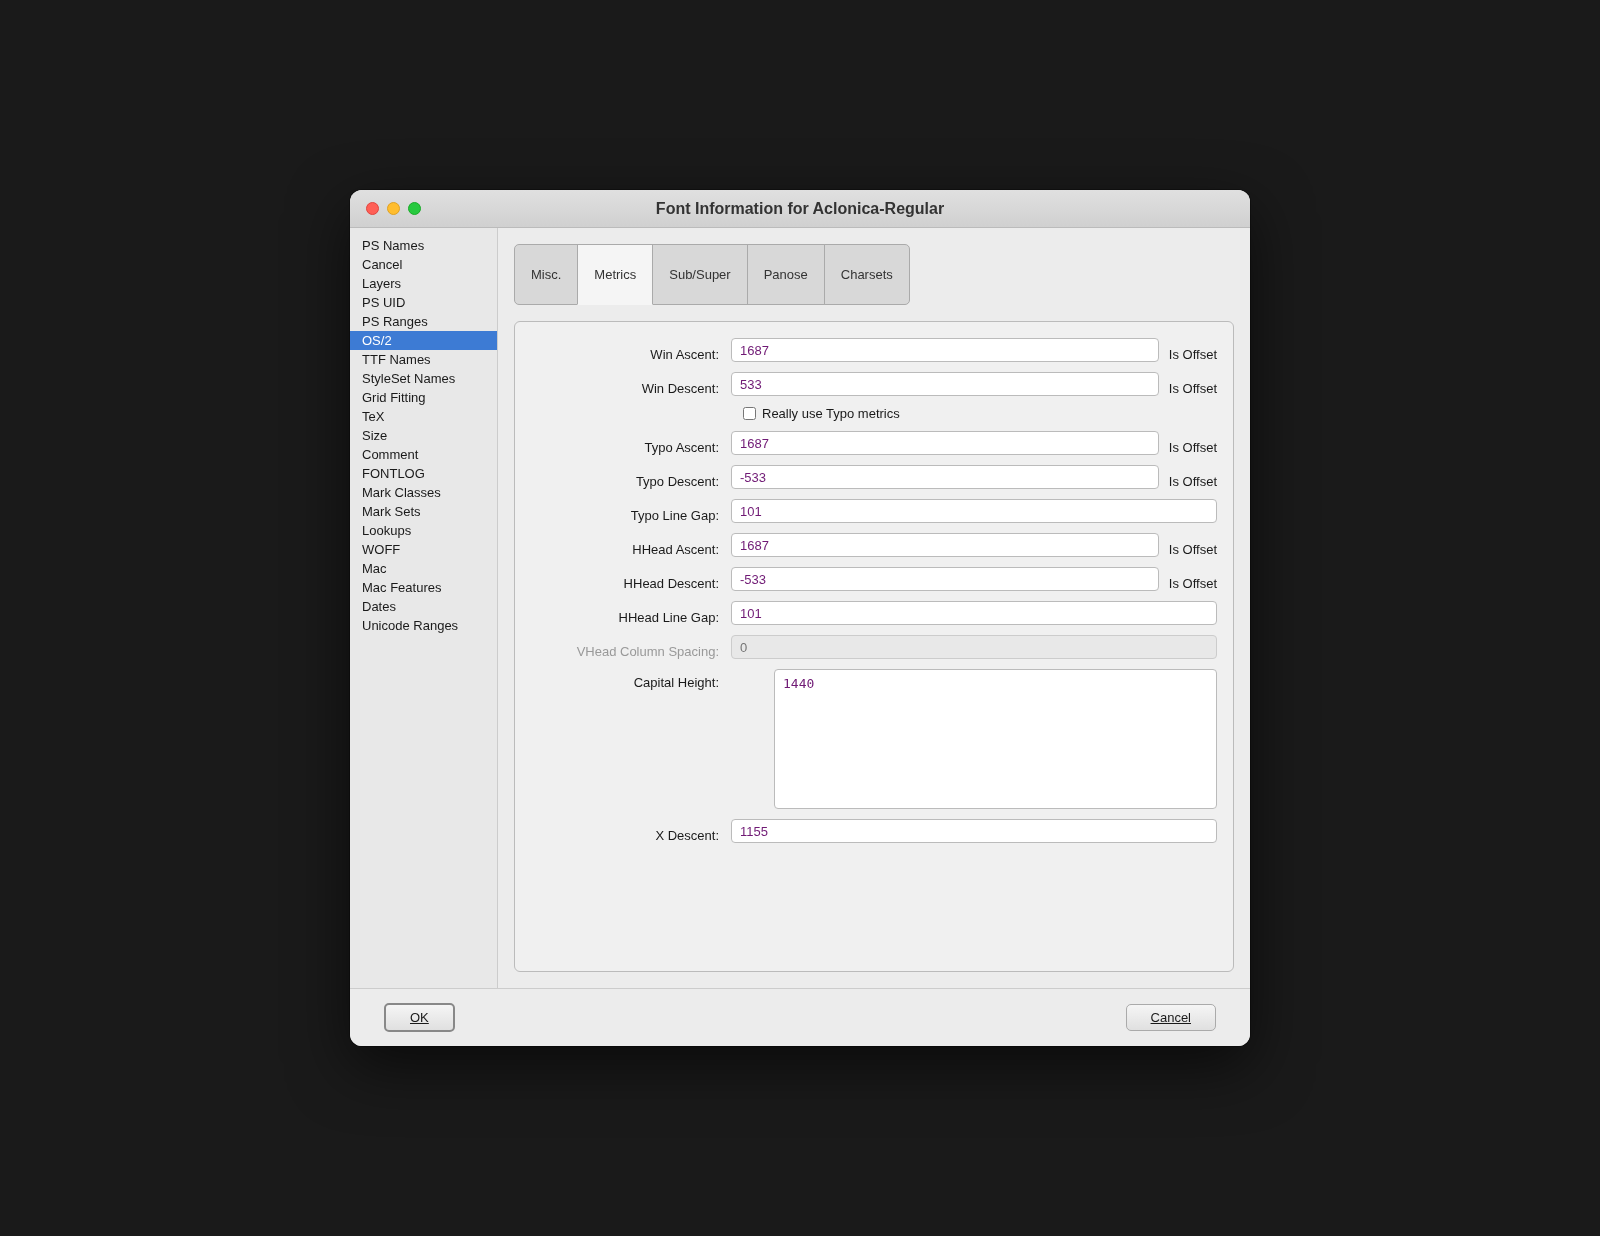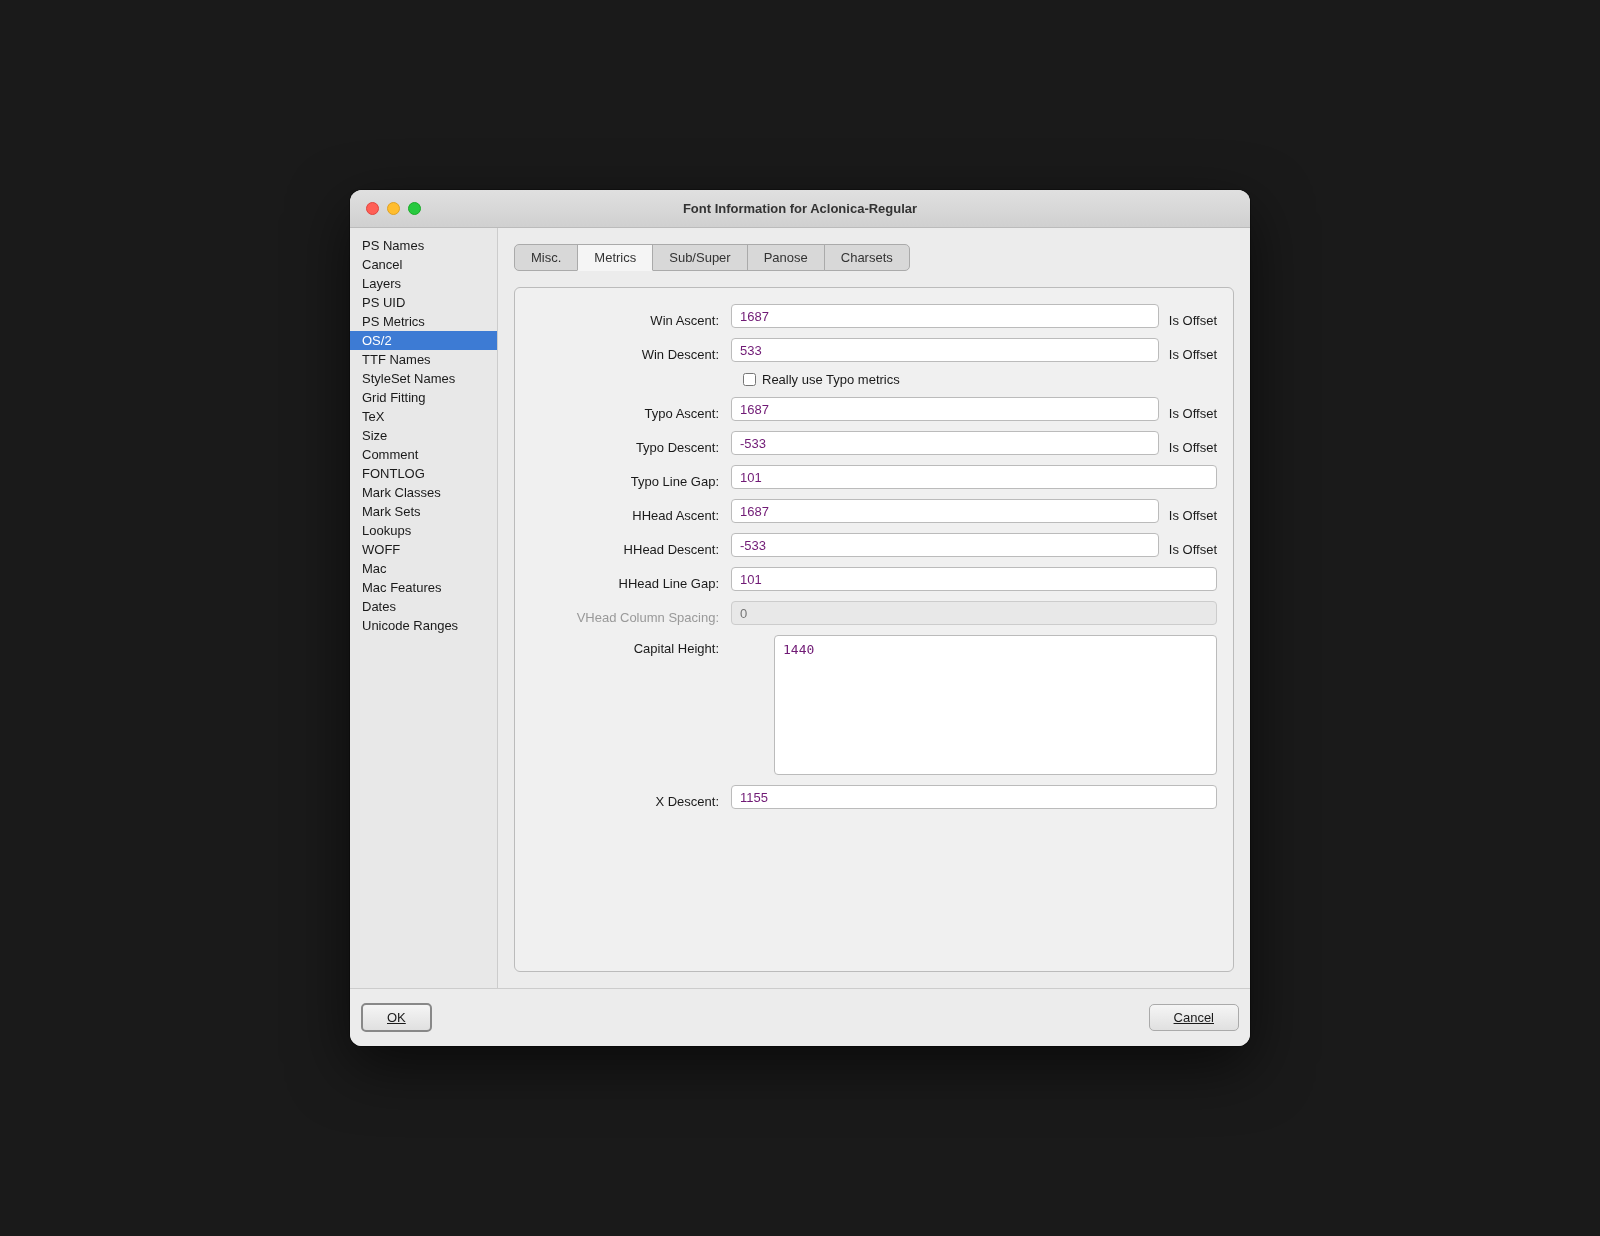--- a/index.html
+++ b/index.html
@@ -33,21 +33,21 @@
       align-items: center;
       gap: 8px;
       border-bottom: 1px solid #bbb;
       position: relative;
     }
 
     .titlebar-title {
       position: absolute;
       left: 50%;
       transform: translateX(-50%);
-      font-size: 13px;
+      font-size: 16px;
       font-weight: 600;
       color: #333;
       text-align: right;
     }
 
     .traffic-light {
       width: 13px;
       height: 13px;
       border-radius: 50%;
       cursor: pointer;
@@ -91,21 +91,21 @@
       background: #ececec;
     }
 
     .tabs {
       display: flex;
       gap: 0;
       margin-bottom: 16px;
     }
 
     .tab {
-      padding: 5px 16px;
+      padding: 22px 16px;
       border: 1px solid #aaa;
       background: #d8d8d8;
       cursor: pointer;
       font-size: 13px;
       color: #333;
       margin-right: -1px;
     }
 
     .tab:first-child {
       border-radius: 5px 0 0 5px;
@@ -187,21 +187,21 @@
     .checkbox-row input[type="checkbox"] {
       margin-right: 6px;
     }
 
     .checkbox-row label {
       font-size: 13px;
       color: #1a1a1a;
     }
 
     .bottom-bar {
-      padding: 14px 11px;
+      padding: 14px 34px;
       display: flex;
       justify-content: space-between;
       align-items: center;
       border-top: 1px solid #ccc;
       background: #ececec;
     }
 
     .btn {
       padding: 5px 24px;
       border: 1px solid #aaa;
@@ -235,21 +235,21 @@
     <div class="traffic-light maximize"></div>
     <span class="titlebar-title">Font Information for Aclonica-Regular</span>
   </div>
 
   <div class="window-body">
     <div class="sidebar">
     <div class="sidebar-item">PS Names</div>
         <div class="sidebar-item">Cancel</div>
         <div class="sidebar-item">Layers</div>
         <div class="sidebar-item">PS UID</div>
-        <div class="sidebar-item">PS Metrics</div>
+        <div class="sidebar-item">PS Ranges</div>
         <div class="sidebar-item selected">OS/2</div>
         <div class="sidebar-item">TTF Names</div>
         <div class="sidebar-item">StyleSet Names</div>
         <div class="sidebar-item">Grid Fitting</div>
         <div class="sidebar-item">TeX</div>
         <div class="sidebar-item">Size</div>
         <div class="sidebar-item">Comment</div>
         <div class="sidebar-item">FONTLOG</div>
         <div class="sidebar-item">Mark Classes</div>
         <div class="sidebar-item">Mark Sets</div>

